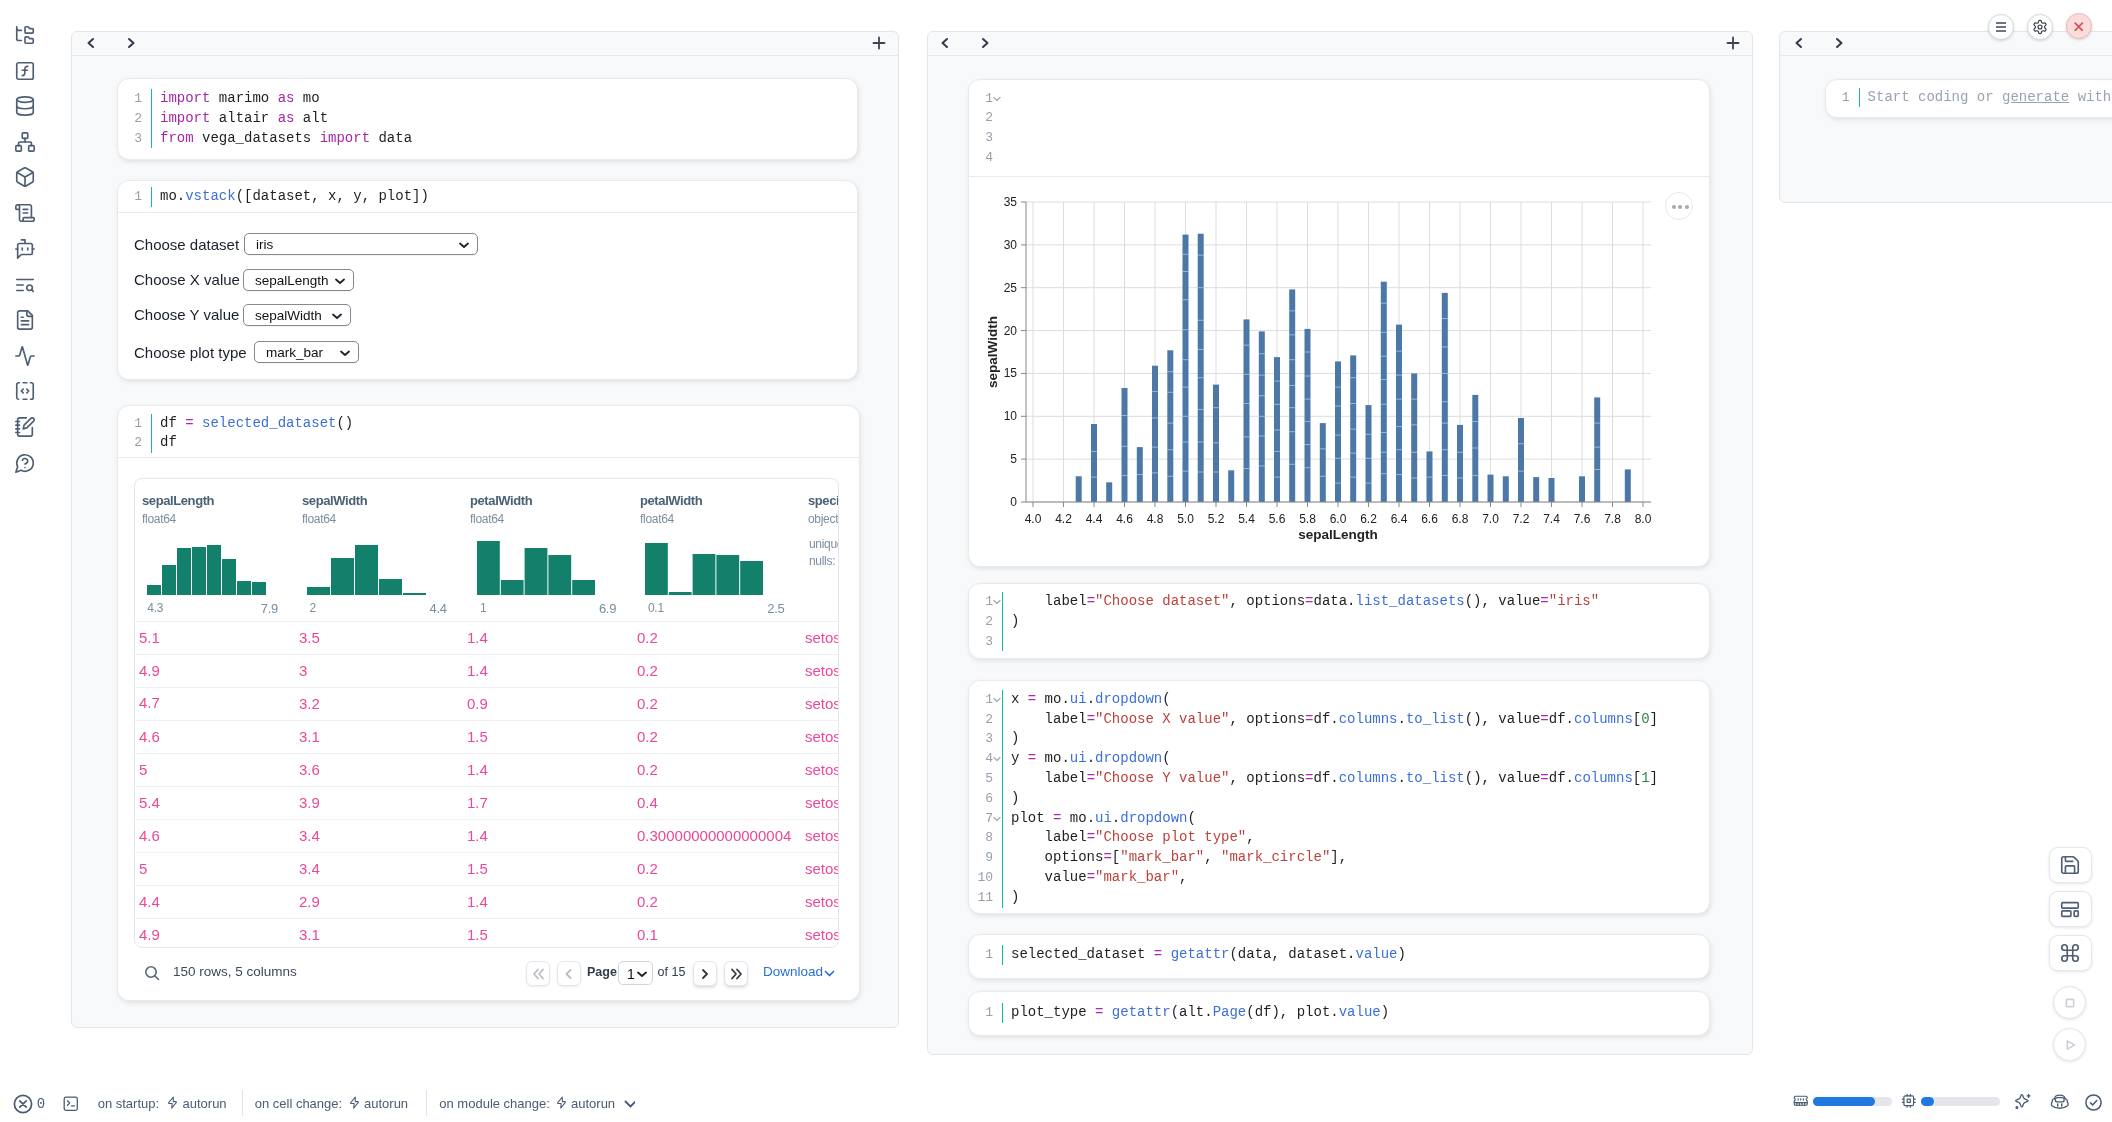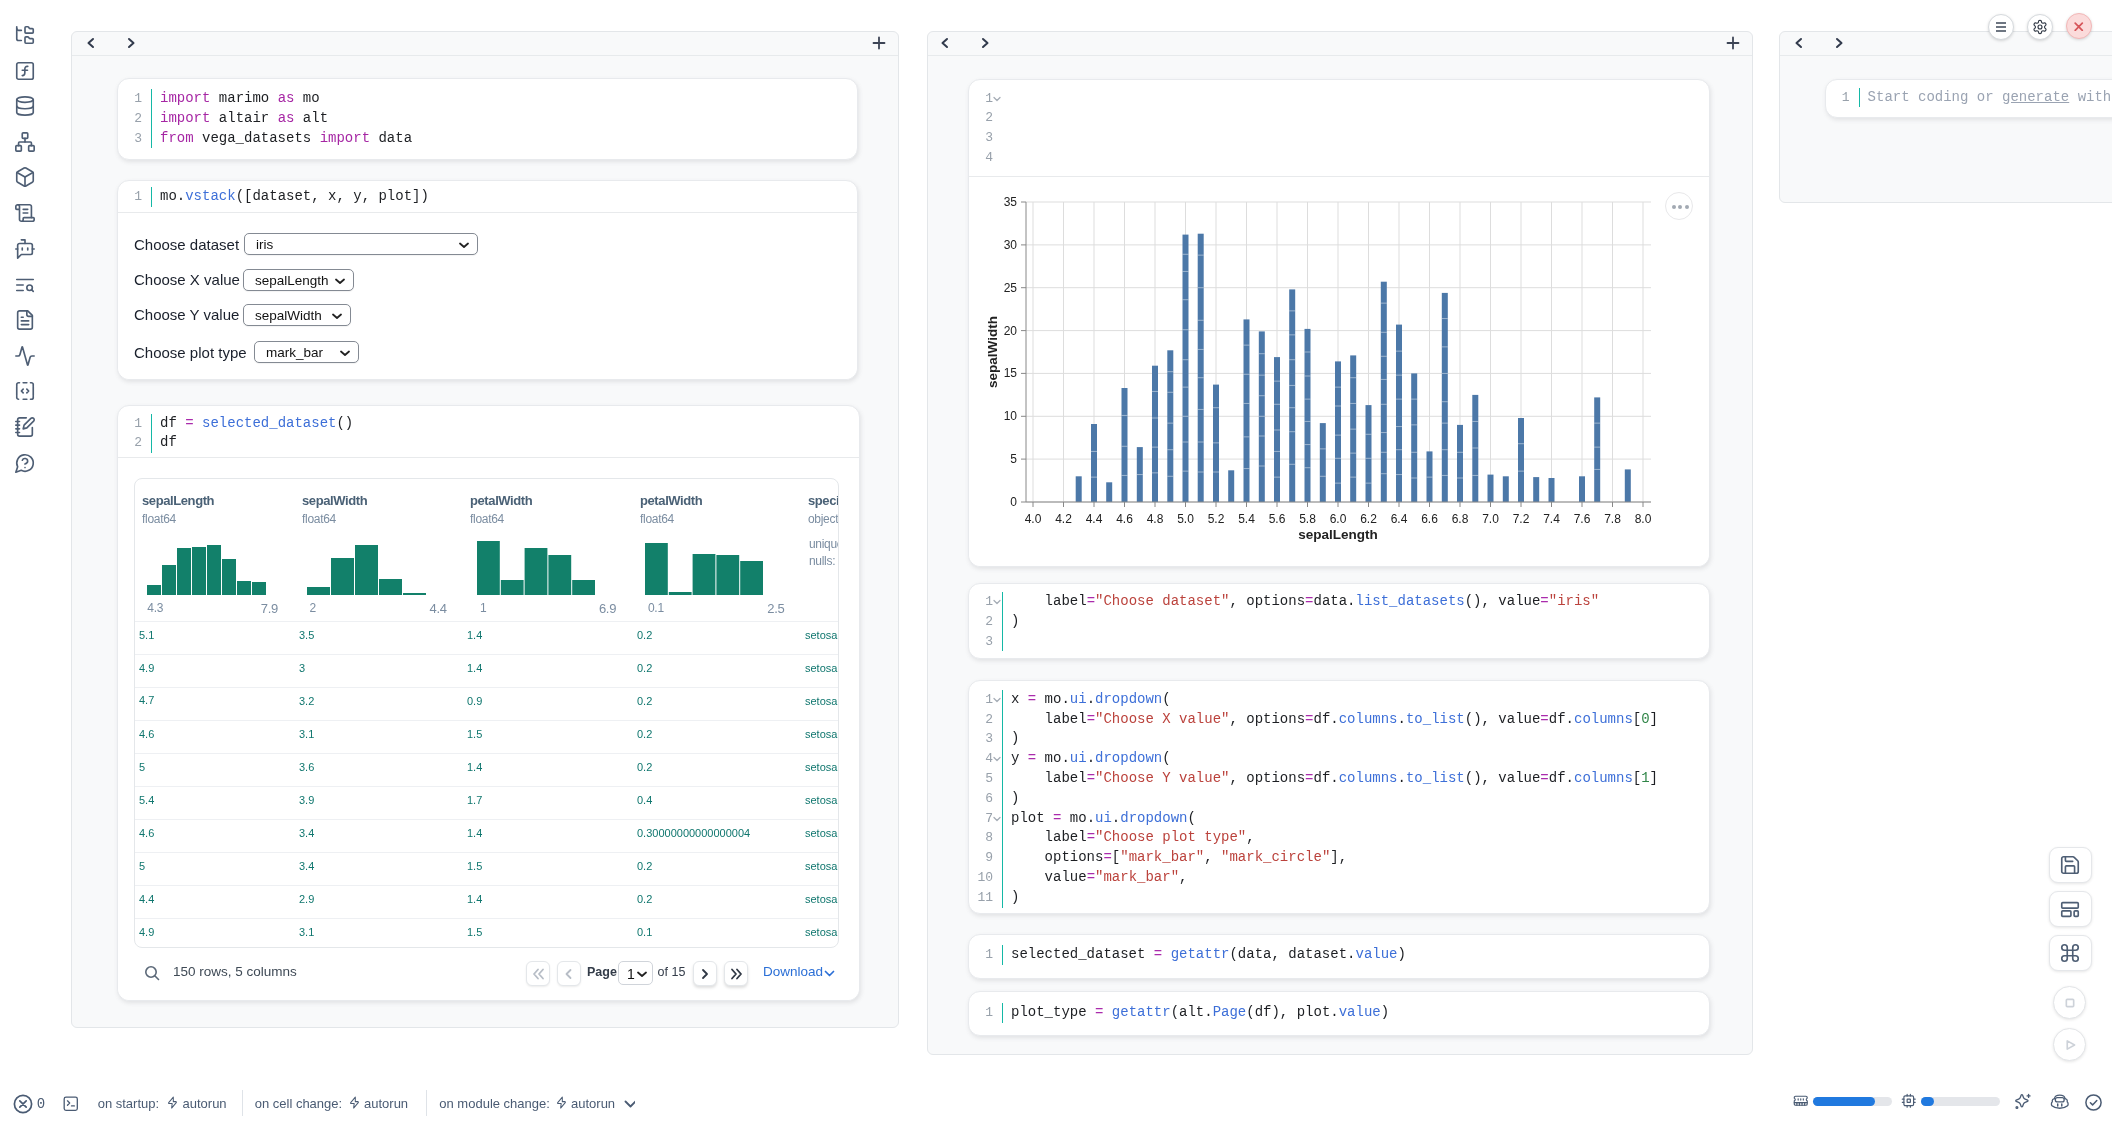--- a/index.html
+++ b/index.html
@@ -13,21 +13,21 @@
 .lines{border-left:1px solid #14b8a6;padding-left:8px;white-space:pre;color:#1d1f23}
 .k{color:#a626a4}.fn{color:#3d6fd8}.op{color:#aa2bac}.st{color:#bb423c}.nu{color:#2f8547}
 .fold{position:absolute;right:-8px;top:7px}
 .out{position:absolute;left:0;right:0;bottom:0;border-top:1px solid #e8eaec;border-radius:0 0 12px 12px;background:#fff}
 .lbl{position:absolute;font-size:15px;color:#1a202c;white-space:nowrap}
 .sel{position:absolute;background:#fff;border:1px solid #848a93;border-radius:5px;font-size:13.5px;color:#111;
  box-shadow:0 1px 1px rgba(0,0,0,.05)}
 .sel span{position:absolute;left:11px;top:3px}
 .thead{font-size:13px;font-weight:bold;letter-spacing:-0.4px;color:#4a6176;position:absolute;white-space:nowrap}
 .ttype{font-size:12px;letter-spacing:-0.3px;color:#7b8da1;position:absolute;white-space:nowrap}
-.trowtxt{font-size:11px;color:#0f766e;position:absolute;white-space:nowrap}
+.trowtxt{font-size:15px;color:#ec4899;position:absolute;white-space:nowrap}
 .pgbtn{position:absolute;width:24px;height:25px;background:#fff;border:1px solid #e4e7ea;border-radius:6px;
  box-shadow:0 2px 3px rgba(0,0,0,.13)}
 .sbtext{font-size:13px;color:#4a5b73;position:absolute;white-space:nowrap}
 .fbtn{position:absolute;width:43px;height:36px;background:#fff;border:1px solid #e5e7ea;border-radius:9px;
  box-shadow:0 1px 3px rgba(0,0,0,.1)}
 .cbtn{position:absolute;width:33px;height:33px;background:#fff;border:1px solid #e3e5e8;border-radius:50%;
  box-shadow:0 1px 3px rgba(0,0,0,.1)}
 .topbtn{position:absolute;width:26px;height:26px;border-radius:50%;background:#fff;border:1px solid #d6dade;
  box-shadow:0 1px 3px rgba(0,0,0,.15)}
 </style></head><body>

